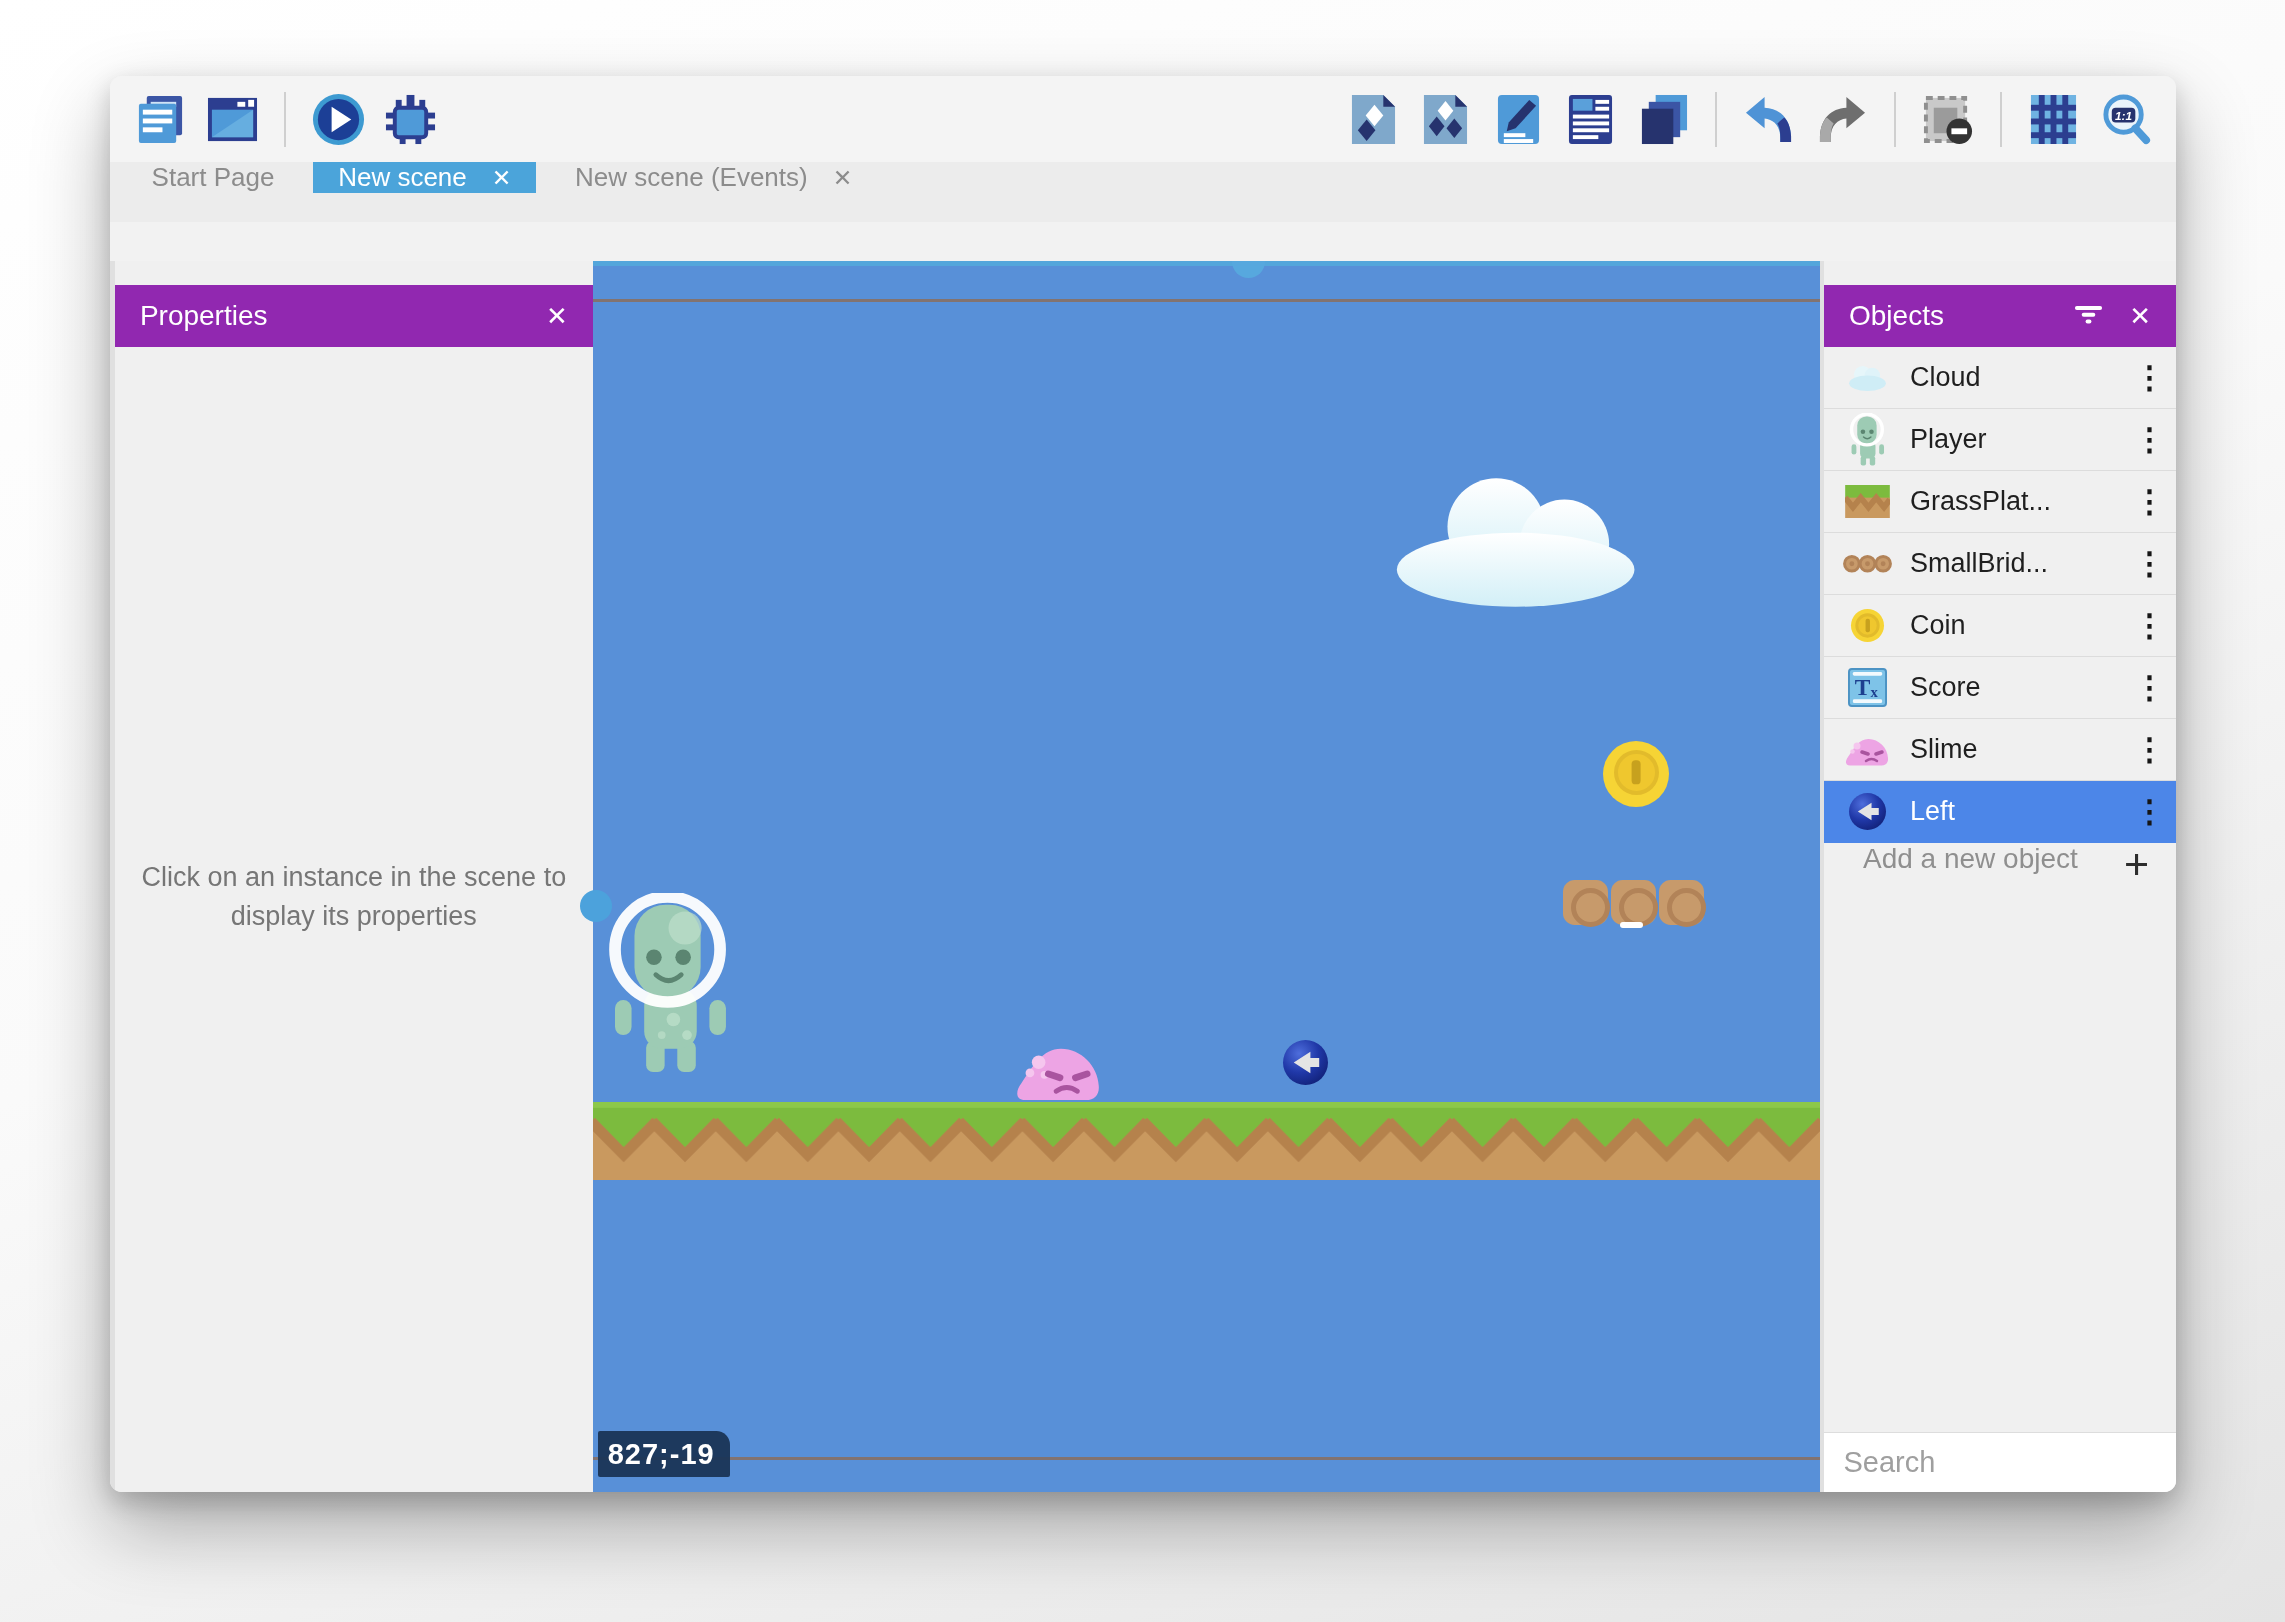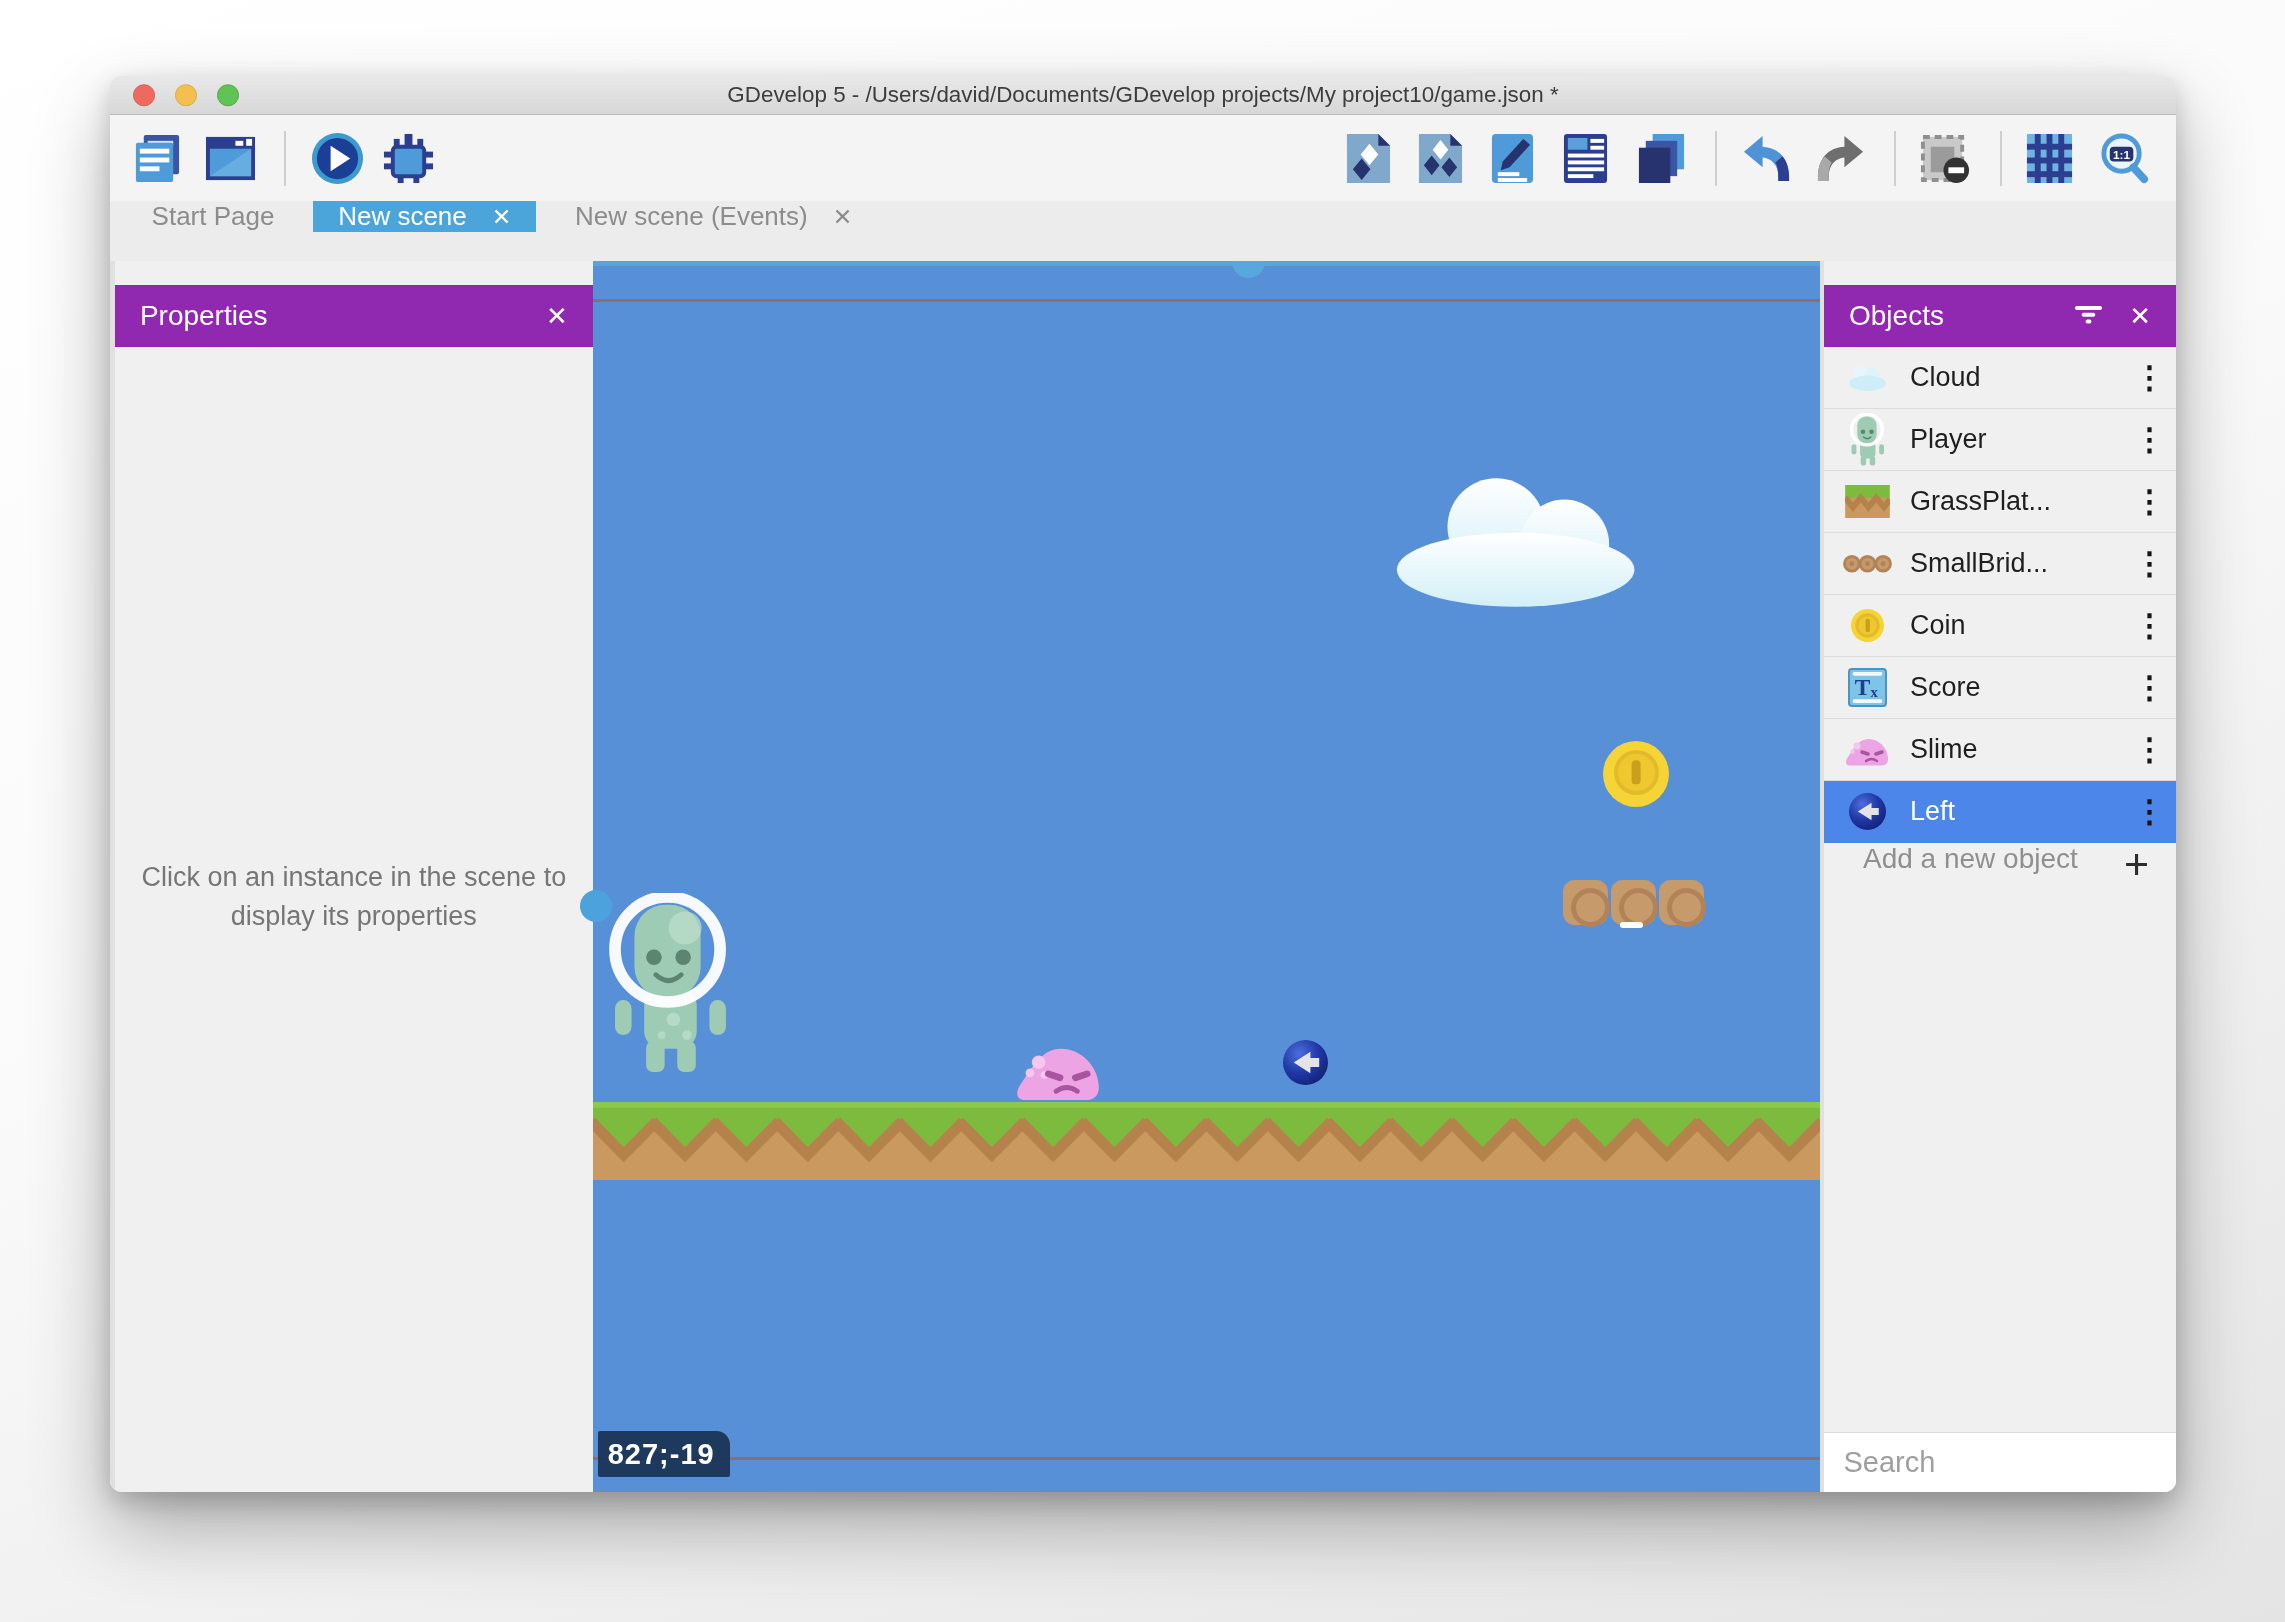--- a/index.html
+++ b/index.html
@@ -22,21 +22,21 @@
   }
   .traffic { position:absolute; left:23.4px; top:50%; transform:translateY(-50%); display:flex; gap:20.5px; }
   .light { width:21.5px; height:21.5px; border-radius:50%; display:inline-block; }
   .light.red    { background:#ee6a5f; border:1px solid #d95c52; }
   .light.yellow { background:#f5bf4f; border:1px solid #dca83e; }
   .light.green  { background:#61c354; border:1px solid #4fab43; }
   .title-text { font-size:22.4px; color:#3d3d3d; }
   
   .toolbar { height:86px; background:#f4f4f4; display:flex; align-items:center; justify-content:space-between; padding:0 21.5px; }
   .tool-group { display:flex; align-items:center; gap:15.6px; }
-  .tool-btn { width:57px; height:59px; display:flex; align-items:center; background:none; border:none; cursor:pointer; }
+  .tool-btn { width:57px; height:59px; display:flex; align-items:center; justify-content:center; background:none; border:none; cursor:pointer;font-style:italic; }
   .tdiv { width:2px; height:55px; background:#cfcfcf; margin:0 7.8px; }
   
   .tabbar { height:60px; background:#ececec; display:flex; align-items:flex-start; padding-left:16.6px; gap:13.7px; }
   .tab { display:flex; align-items:center; padding:0 25px; font-size:26px; color:#8c8c8c; gap:25px; cursor:pointer; }
   .tab.active { background:#4BA4DA; color:#fff; }
   .tab .x { font-size:23.4px; }
   .tab.active .x { color:#fff; }
   
   .main { position:absolute; top:185px; left:0; right:0; bottom:0; background:#e0e0e0; }
   .panel-header {
@@ -92,28 +92,20 @@
   .obj-spacer { flex:1; }
   .search-box { height:60px; background:#fff; border-top:1px solid #dddddd; display:flex; align-items:center; padding:0 19.5px; flex:0 0 auto; }
   .search-input { flex:1; border:none; outline:none; font-size:29px; color:#0369a1; background:transparent; font-family:"Liberation Sans",sans-serif; }
   .search-input::placeholder { color:#9f9f9f; }
 </style>
 </head>
 <body>
 
 <div class="window">
 
-  <div class="titlebar">
-    <div class="traffic">
-      <span class="light red"></span>
-      <span class="light yellow"></span>
-      <span class="light green"></span>
-    </div>
-    <div class="title-text">GDevelop 5 - /Users/david/Documents/GDevelop projects/My project10/game.json *</div>
-  </div>
 
   <div class="toolbar">
     <div class="tool-group">
       <button class="tool-btn">
         <svg width="51" height="51" viewBox="0 0 52 52">
             <rect x="12" y="2" width="36" height="40" rx="2" fill="#3B55A5"></rect>
             <rect x="16" y="8" width="26" height="5" fill="#CFE3F6"></rect>
             <rect x="4" y="10" width="38" height="40" rx="2" fill="#4F9AD8"></rect>
             <rect x="8" y="16" width="30" height="5" fill="#fff"></rect>
             <rect x="8" y="25" width="30" height="5" fill="#fff"></rect>

